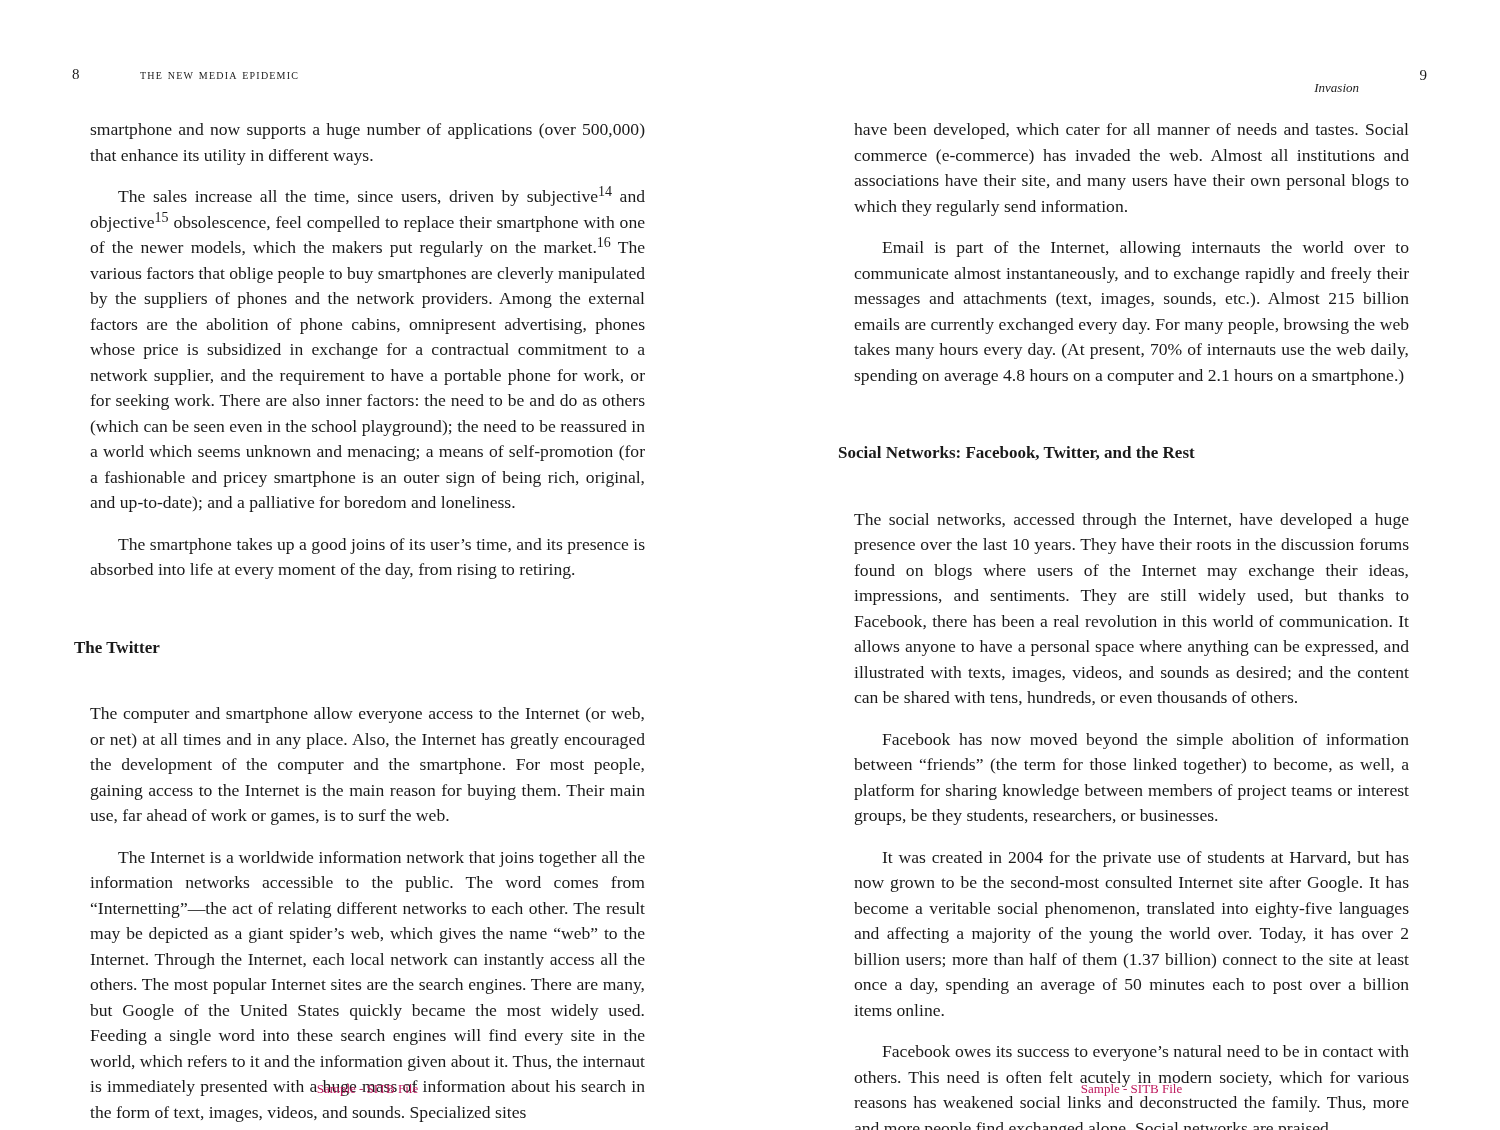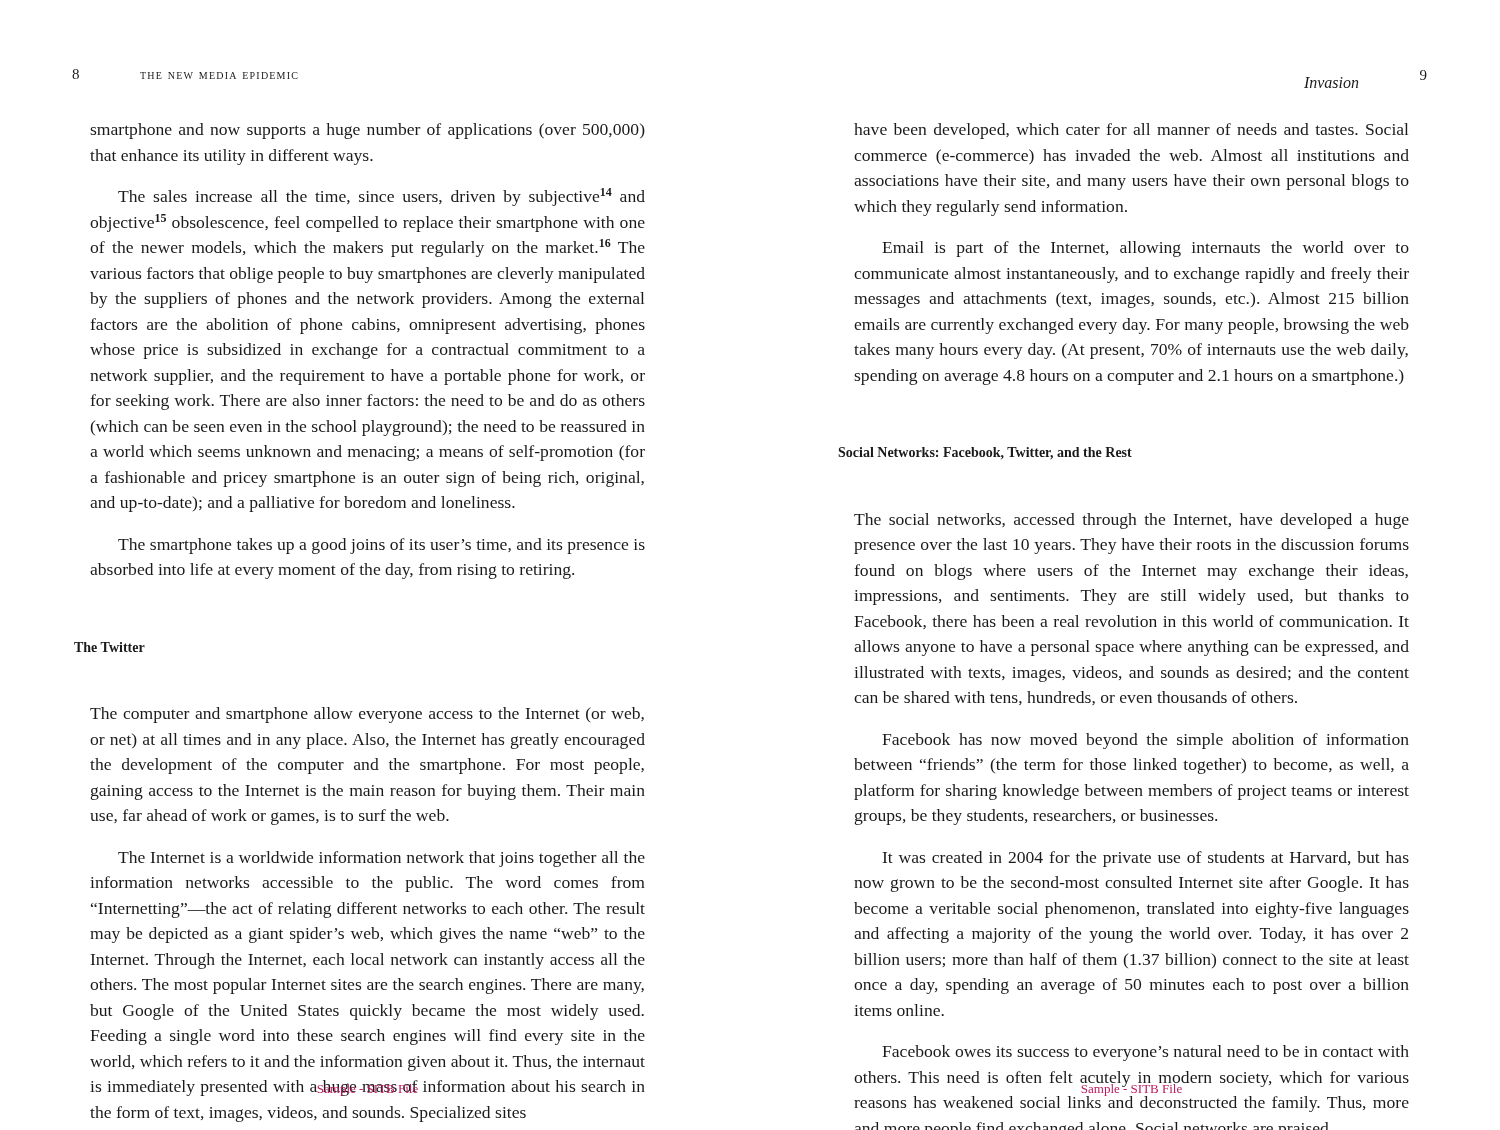--- a/index.html
+++ b/index.html
@@ -4,28 +4,28 @@
 <style>
   html, body { margin:0; padding:0; background:#ffffff; }
   body { width:1500px; height:1130px; position:relative; overflow:hidden; font-family:"Liberation Serif", "DejaVu Serif", serif; color:#1a1a1a; }
   .page { position:absolute; top:0; height:1130px; }
   .page.left { left:74px; width:587px; }
   .page.right { left:838px; width:587px; }
   .running-head { position:absolute; top:66px; left:0; right:0; height:22px; font-size:15px; }
   .left .folio { position:absolute; left:-2px; top:0; }
   .left .rh-title { position:absolute; left:66px; top:1px; font-variant:small-caps; letter-spacing:1.2px; font-size:14px; text-transform:lowercase; }
   .right .folio { position:absolute; right:-2px; top:1px; }
-  .right .rh-title { position:absolute; right:66px; top:8px; font-style:italic; font-size:16px; }
+  .right .rh-title { position:absolute; right:66px; top:14px; font-style:italic; font-size:13px; }
   .body { position:absolute; top:101px; left:0; right:0; font-size:17.6px; line-height:25.5px; text-align:justify; hyphens:auto; }
   .body p { margin:16px; }
   .body p.indent { text-indent:28px; }
-  .body h2 { font-size:14px; font-weight:bold; margin:0; line-height:25.5px; }
+  .body h2 { font-size:17px; font-weight:bold; margin:0; line-height:25.5px; }
   .gap-before-h { height:36px; }
   .gap-after-h { height:25px; }
-  sup { font-size:12px; line-height:0; vertical-align:6px;font-weight:bold; }
+  sup { font-size:14px; line-height:0; vertical-align:6px; }
   .footer { position:absolute; top:1081px; left:0; right:0; text-align:center; font-family:Liberation Serif, serif; font-size:13px; color:#be185d; }
   .left .footer { left:0; width:587px; }
 </style>
 </head>
 <body>
 
 <div class="page left">
   <div class="running-head">
     <span class="folio">8</span>
     <span class="rh-title">THE NEW MEDIA EPIDEMIC</span>

